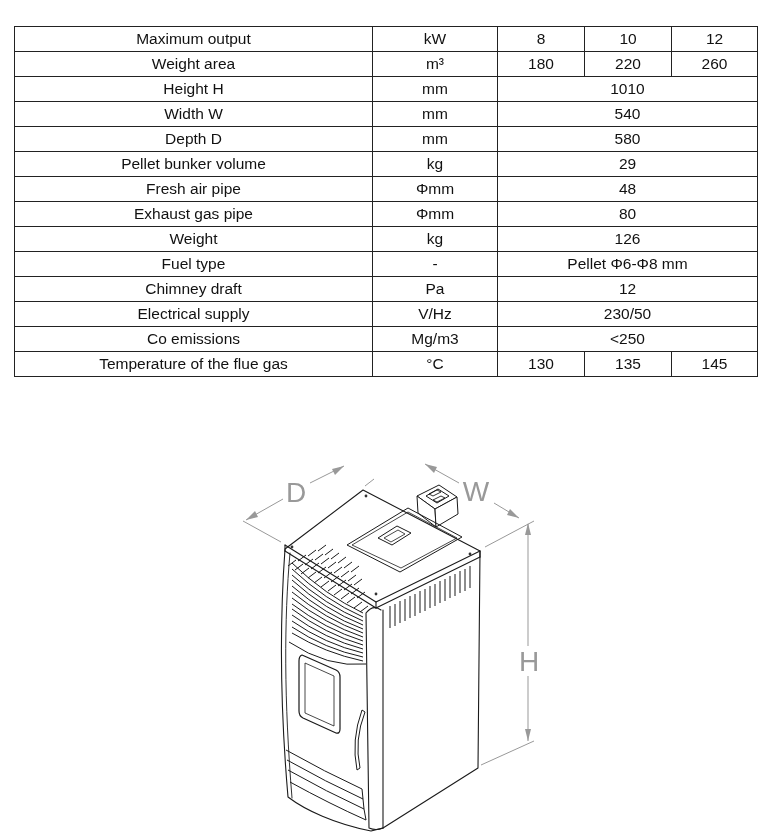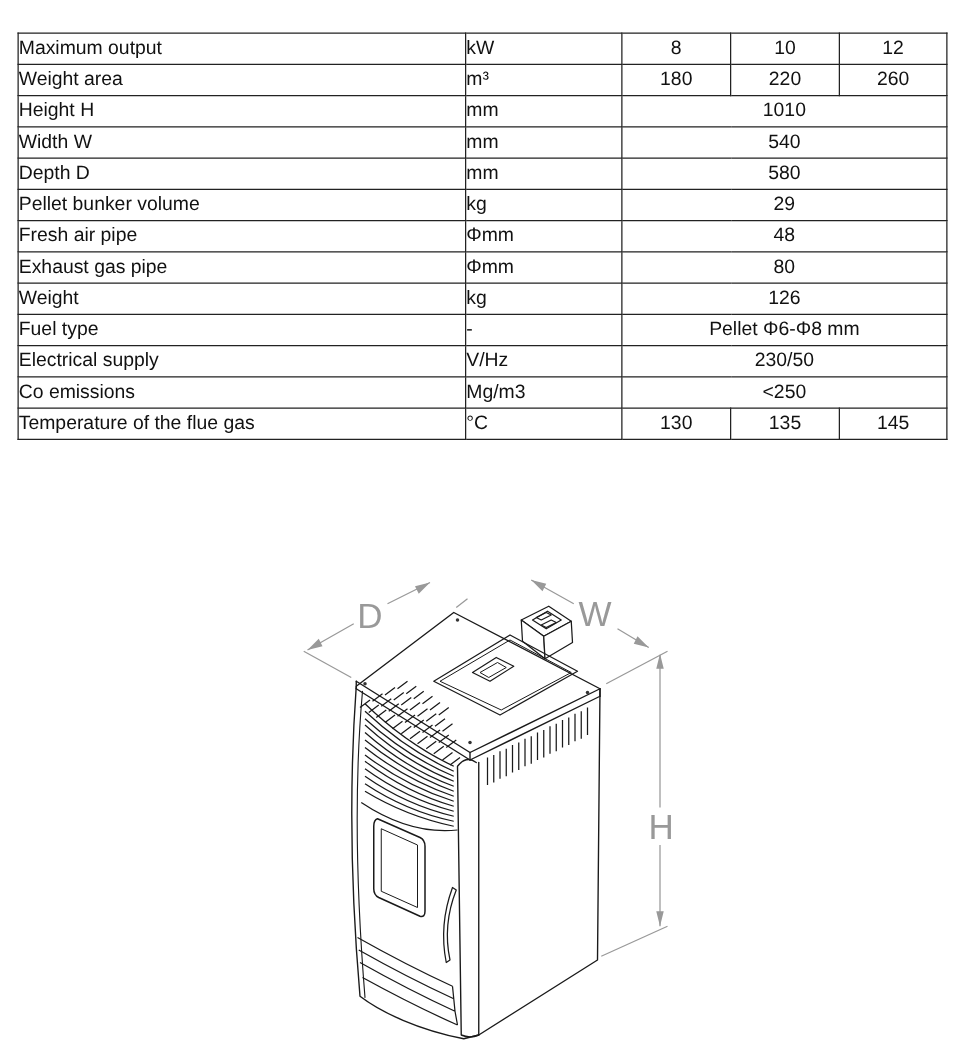--- a/index.html
+++ b/index.html
@@ -8,22 +8,22 @@
     font-family:"Liberation Sans", sans-serif;color:#111;overflow:hidden;
   }
   table.spec{
     position:absolute;left:14px;top:26px;width:743px;
     border-collapse:collapse;table-layout:fixed;
   }
   table.spec td{
     border:1px solid #222;height:24px;padding:0;font-size:15.5px;
     white-space:nowrap;overflow:hidden;line-height:24px;
   }
-  td.lbl{text-align:left;padding-left:5px;margin-top:43px;}
-  td.unit{}
+  td.lbl{text-align:center;padding-left:5px;margin-top:43px;}
+  td.unit{text-align:center;}
   td.val{text-align:center;}
   .drawing{position:absolute;left:0;top:0;width:773px;height:840px;pointer-events:none;}
   .dimlabel{font-family:"Liberation Sans", sans-serif;font-size:28px;}
 </style>
 </head>
 <body>
 
 <table class="spec">
   <colgroup>
     <col style="width:358px">
@@ -81,20 +81,25 @@
       <td class="lbl">Weight</td>
       <td class="unit">kg</td>
       <td class="val" colspan="3">126</td>
     </tr>
     <tr>
       <td class="lbl">Fuel type</td>
       <td class="unit">-</td>
       <td class="val" colspan="3">Pellet Φ6-Φ8 mm</td>
     </tr>
     <tr>
+      <td class="lbl">Chimney draft</td>
+      <td class="unit">Pa</td>
+      <td class="val" colspan="3">12</td>
+    </tr>
+    <tr>
       <td class="lbl">Electrical supply</td>
       <td class="unit">V/Hz</td>
       <td class="val" colspan="3">230/50</td>
     </tr>
     <tr>
       <td class="lbl">Co emissions</td>
       <td class="unit">Mg/m3</td>
       <td class="val" colspan="3">&lt;250</td>
     </tr>
     <tr>

